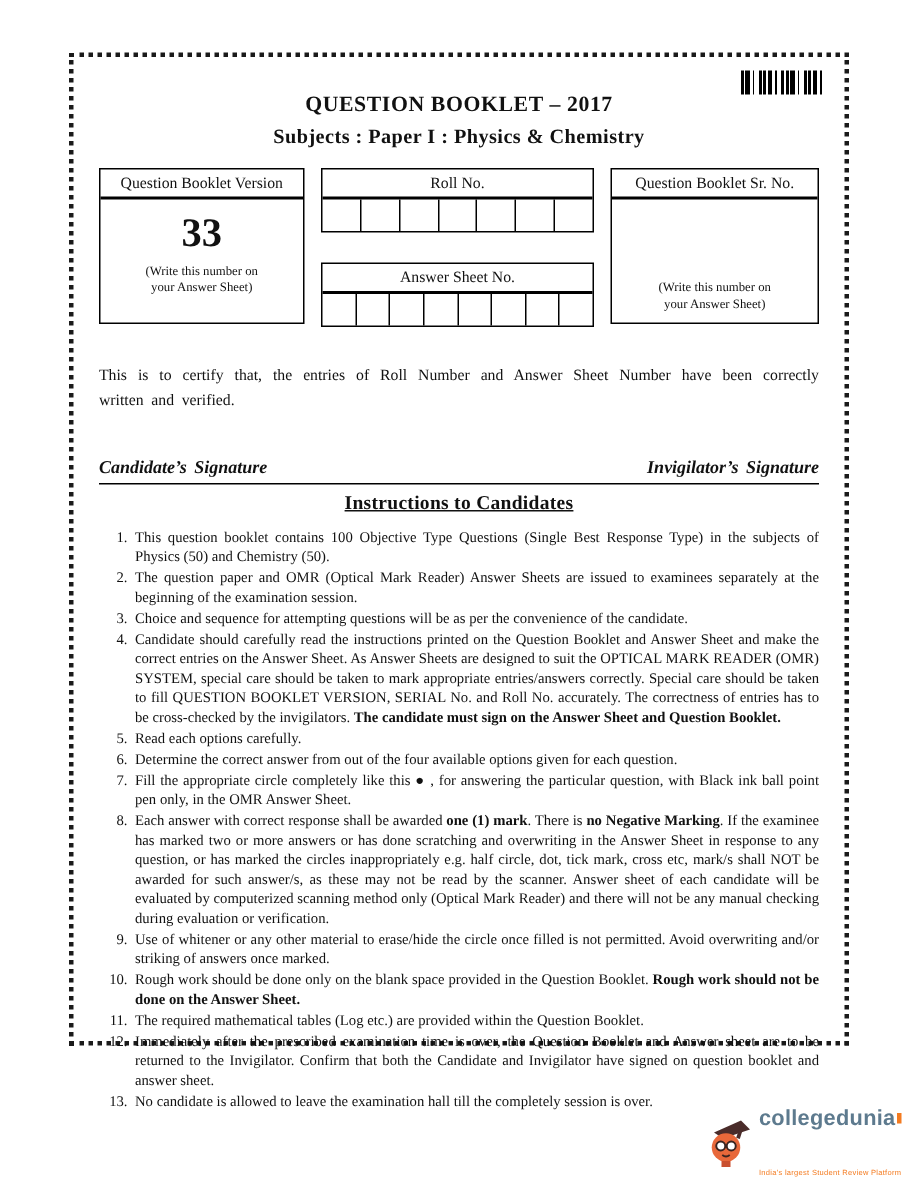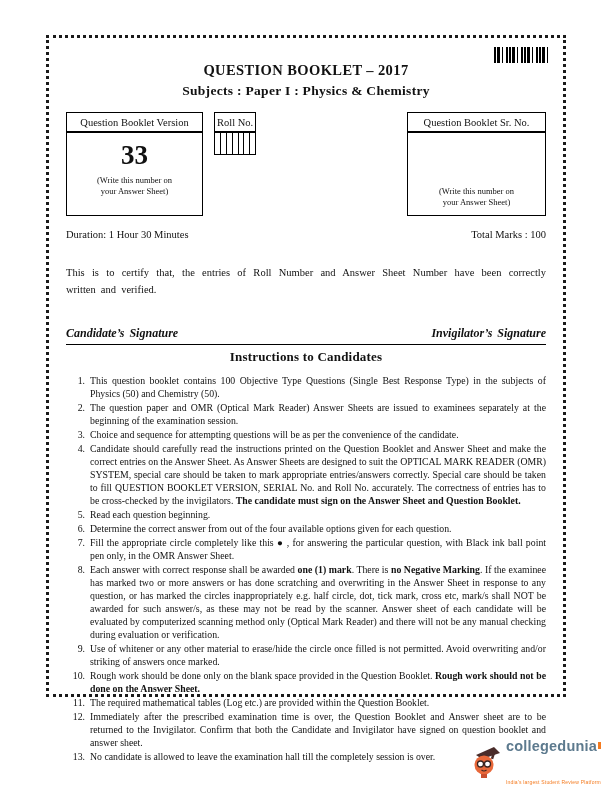--- a/index.html
+++ b/index.html
@@ -53,21 +53,21 @@
     font-size:10.5px;padding:4px 2px 3px;
     white-space:nowrap;
   }
   .version-number{
     font-size:27px;font-weight:bold;margin-top:9px;line-height:1;
   }
   .box-note{
     font-size:8.5px;line-height:1.3;margin-top:6px;
   }
   .srbox .box-body{flex:1;display:flex;flex-direction:column;justify-content:flex-end;padding-bottom:7px;}
-  .mid-col{width:182px;display:flex;flex-direction:row;}
+  .mid-col{width:182px;display:flex;flex-direction:column;}
   .cell-table{
     box-sizing:border-box;border:1.5px solid #000;text-align:center;
   }
   .cell-table .box-header{border-bottom:2px solid #000;}
   .cells-row{display:flex;height:21px;}
   .cells-row .cell{flex:1;border-right:1.5px solid #000;}
   .cells-row .cell:last-child{border-right:none;}
   .gap18{height:20px;}
   .duration-row{
     display:flex;justify-content:space-between;
@@ -78,21 +78,21 @@
     margin-top:24px;word-spacing:2.5px;
   }
   .sig-row{
     display:flex;justify-content:space-between;
     font-size:12px;font-style:italic;font-weight:bold;
     margin-top:27px;word-spacing:2px;
   }
   .rule{border-top:1.6px solid #000;margin-top:3px;}
   .instr-title{
     text-align:center;font-weight:bold;font-size:13px;
-    margin-top:4px;letter-spacing:.2px;
+    margin-top:4px;letter-spacing:.2px;text-decoration:underline;
   }
   ol.instructions{
     margin:9px 0 0 0;padding:0;list-style:none;
     font-size:9.8px;line-height:1.33;
   }
   ol.instructions li{
     display:grid;grid-template-columns:19px 1fr;column-gap:5px;
     margin-bottom:1px;
   }
   ol.instructions .num{text-align:right;}
@@ -142,38 +142,47 @@
               <div class="cell"></div>
               <div class="cell"></div>
               <div class="cell"></div>
               <div class="cell"></div>
               <div class="cell"></div>
               <div class="cell"></div>
               <div class="cell"></div>
             </div>
         </div>
         <div class="gap18"></div>
+        <div class="cell-table">
+          <div class="box-header">Answer Sheet No.</div>
+          <div class="cells-row">
+              <div class="cell"></div>
+              <div class="cell"></div>
+              <div class="cell"></div>
+              <div class="cell"></div>
+              <div class="cell"></div>
+              <div class="cell"></div>
+              <div class="cell"></div>
+              <div class="cell"></div>
+            </div>
+        </div>
       </div>
 
       <div class="vbox srbox">
         <div class="box-header">Question Booklet Sr. No.</div>
         <div class="box-body">
           <div class="box-note">
             <span style="display:block">(Write this number on</span>
             <span style="display:block">your Answer Sheet)</span>
           </div>
         </div>
       </div>
 
     </div>
 
-    <div class="duration-row">
-      <span>Duration: 1 Hour 30 Minutes</span>
-      <span>Total Marks : 100</span>
-    </div>
 
     <div class="certify">This is to certify that, the entries of Roll Number and Answer Sheet Number have been correctly written and verified.</div>
 
     <div class="sig-row">
       <span>Candidate’s Signature</span>
       <span>Invigilator’s Signature</span>
     </div>
 
     <div class="rule"></div>
 
@@ -191,21 +200,21 @@
         <li>
           <span class="num">3.</span>
           <span class="txt"><span>Choice and sequence for attempting questions will be as per the convenience of the candidate.</span></span>
         </li>
         <li>
           <span class="num">4.</span>
           <span class="txt"><span>Candidate should carefully read the instructions printed on the Question Booklet and Answer Sheet and make the correct entries on the Answer Sheet. As Answer Sheets are designed to suit the OPTICAL MARK READER (OMR) SYSTEM, special care should be taken to mark appropriate entries/answers correctly. Special care should be taken to fill QUESTION BOOKLET VERSION, SERIAL No. and Roll No. accurately. The correctness of entries has to be cross-checked by the invigilators. </span><span class="b">The candidate must sign on the Answer Sheet and Question Booklet.</span></span>
         </li>
         <li>
           <span class="num">5.</span>
-          <span class="txt"><span>Read each question beginning.</span></span>
+          <span class="txt"><span>Read each options carefully.</span></span>
         </li>
         <li>
           <span class="num">6.</span>
           <span class="txt"><span>Determine the correct answer from out of the four available options given for each question.</span></span>
         </li>
         <li>
           <span class="num">7.</span>
           <span class="txt"><span>Fill the appropriate circle completely like this ● , for answering the particular question, with Black ink ball point pen only, in the OMR Answer Sheet.</span></span>
         </li>
         <li>

